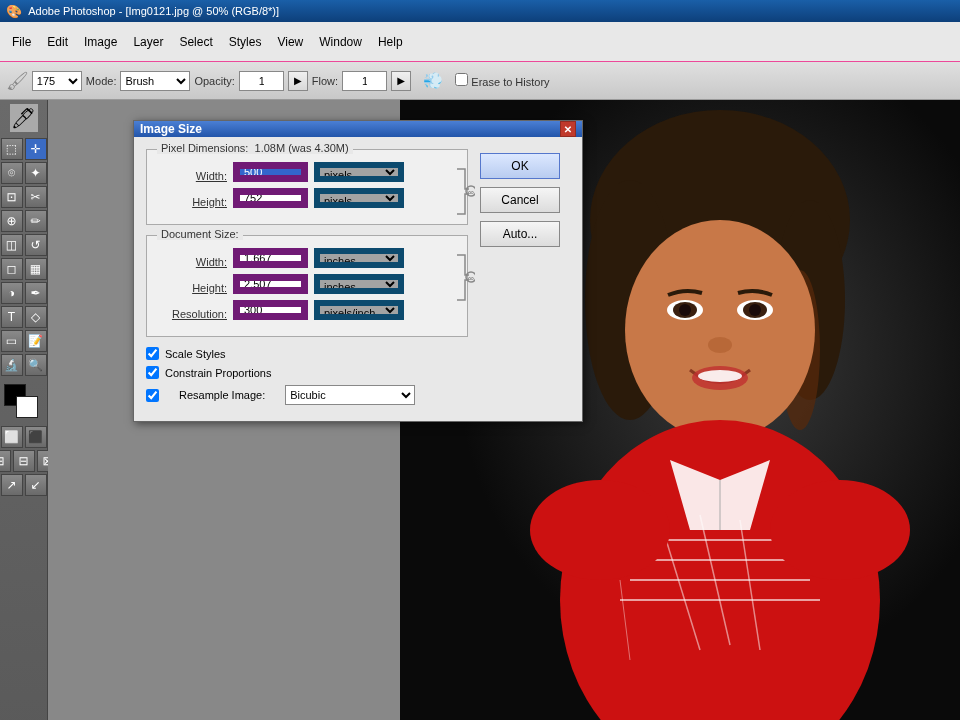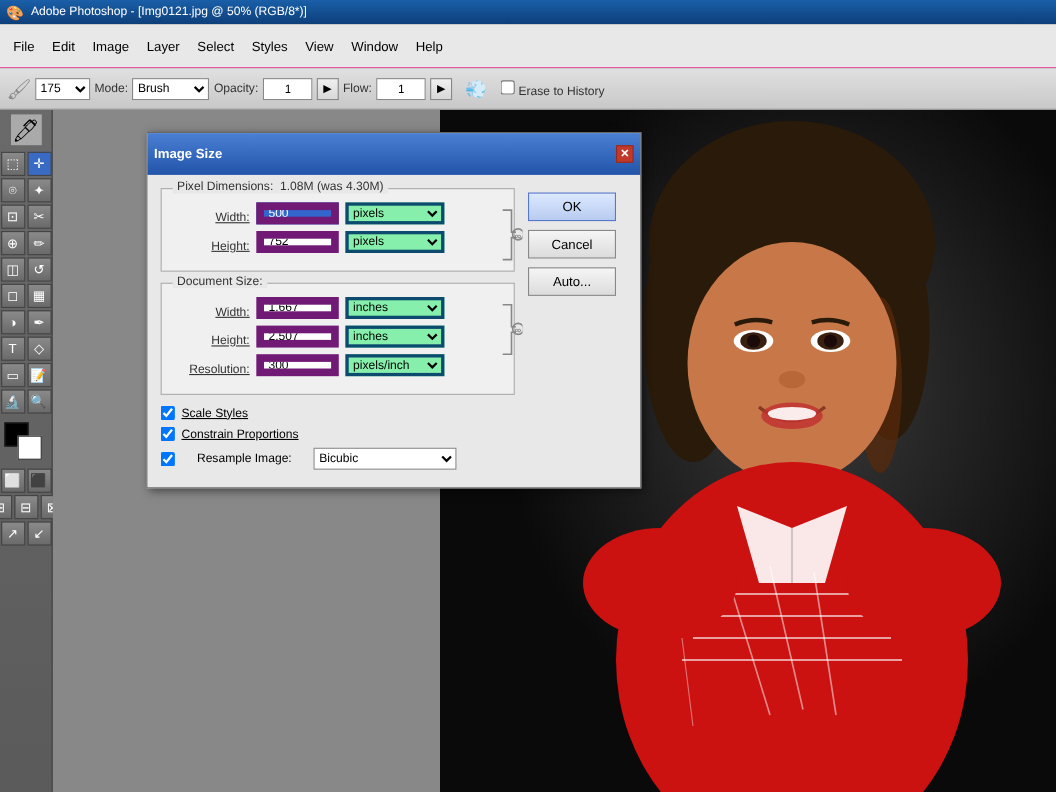--- a/index.html
+++ b/index.html
@@ -161,21 +161,21 @@
       left: 85px;
       width: 450px;
       background: #e8e8e8;
       border: 1px solid #666;
       box-shadow: 2px 2px 8px rgba(0,0,0,0.5);
     }
 
     .dialog-titlebar {
       background: linear-gradient(to bottom, #4a7fd4, #2255aa);
       color: white;
-      height: 38px;
+      height: 16px;
       display: flex;
       align-items: center;
       justify-content: space-between;
       padding: 0 6px;
       font-size: 12px;
       font-weight: bold;
     }
     .dialog-close-btn {
       width: 16px;
       height: 16px;
@@ -247,32 +247,31 @@
       font-size: 11px;
       padding: 0 4px;
     }
     .field-input.selected {
       background: #3366cc;
       color: white;
     }
     .field-select {
       width: 90px;
       height: 20px;
-      border: 3px solid #0c4a6e;
-      background: #86efac;
+      border: 6px solid #0c4a6e;
+      background: #a3a3a3;
       font-size: 11px;
     }
 
     .checkbox-row {
       display: flex;
       align-items: center;
       margin-bottom: 6px;
       gap: 6px;
       font-size: 11px;
-      text-decoration: underline;
     }
     .checkbox-row input[type=checkbox] {
       margin: 0;
     }
 
     .dialog-btn {
       width: 80px;
       height: 26px;
       border: 1px solid #888;
       background: linear-gradient(to bottom, #f5f5f5, #dcdcdc);

